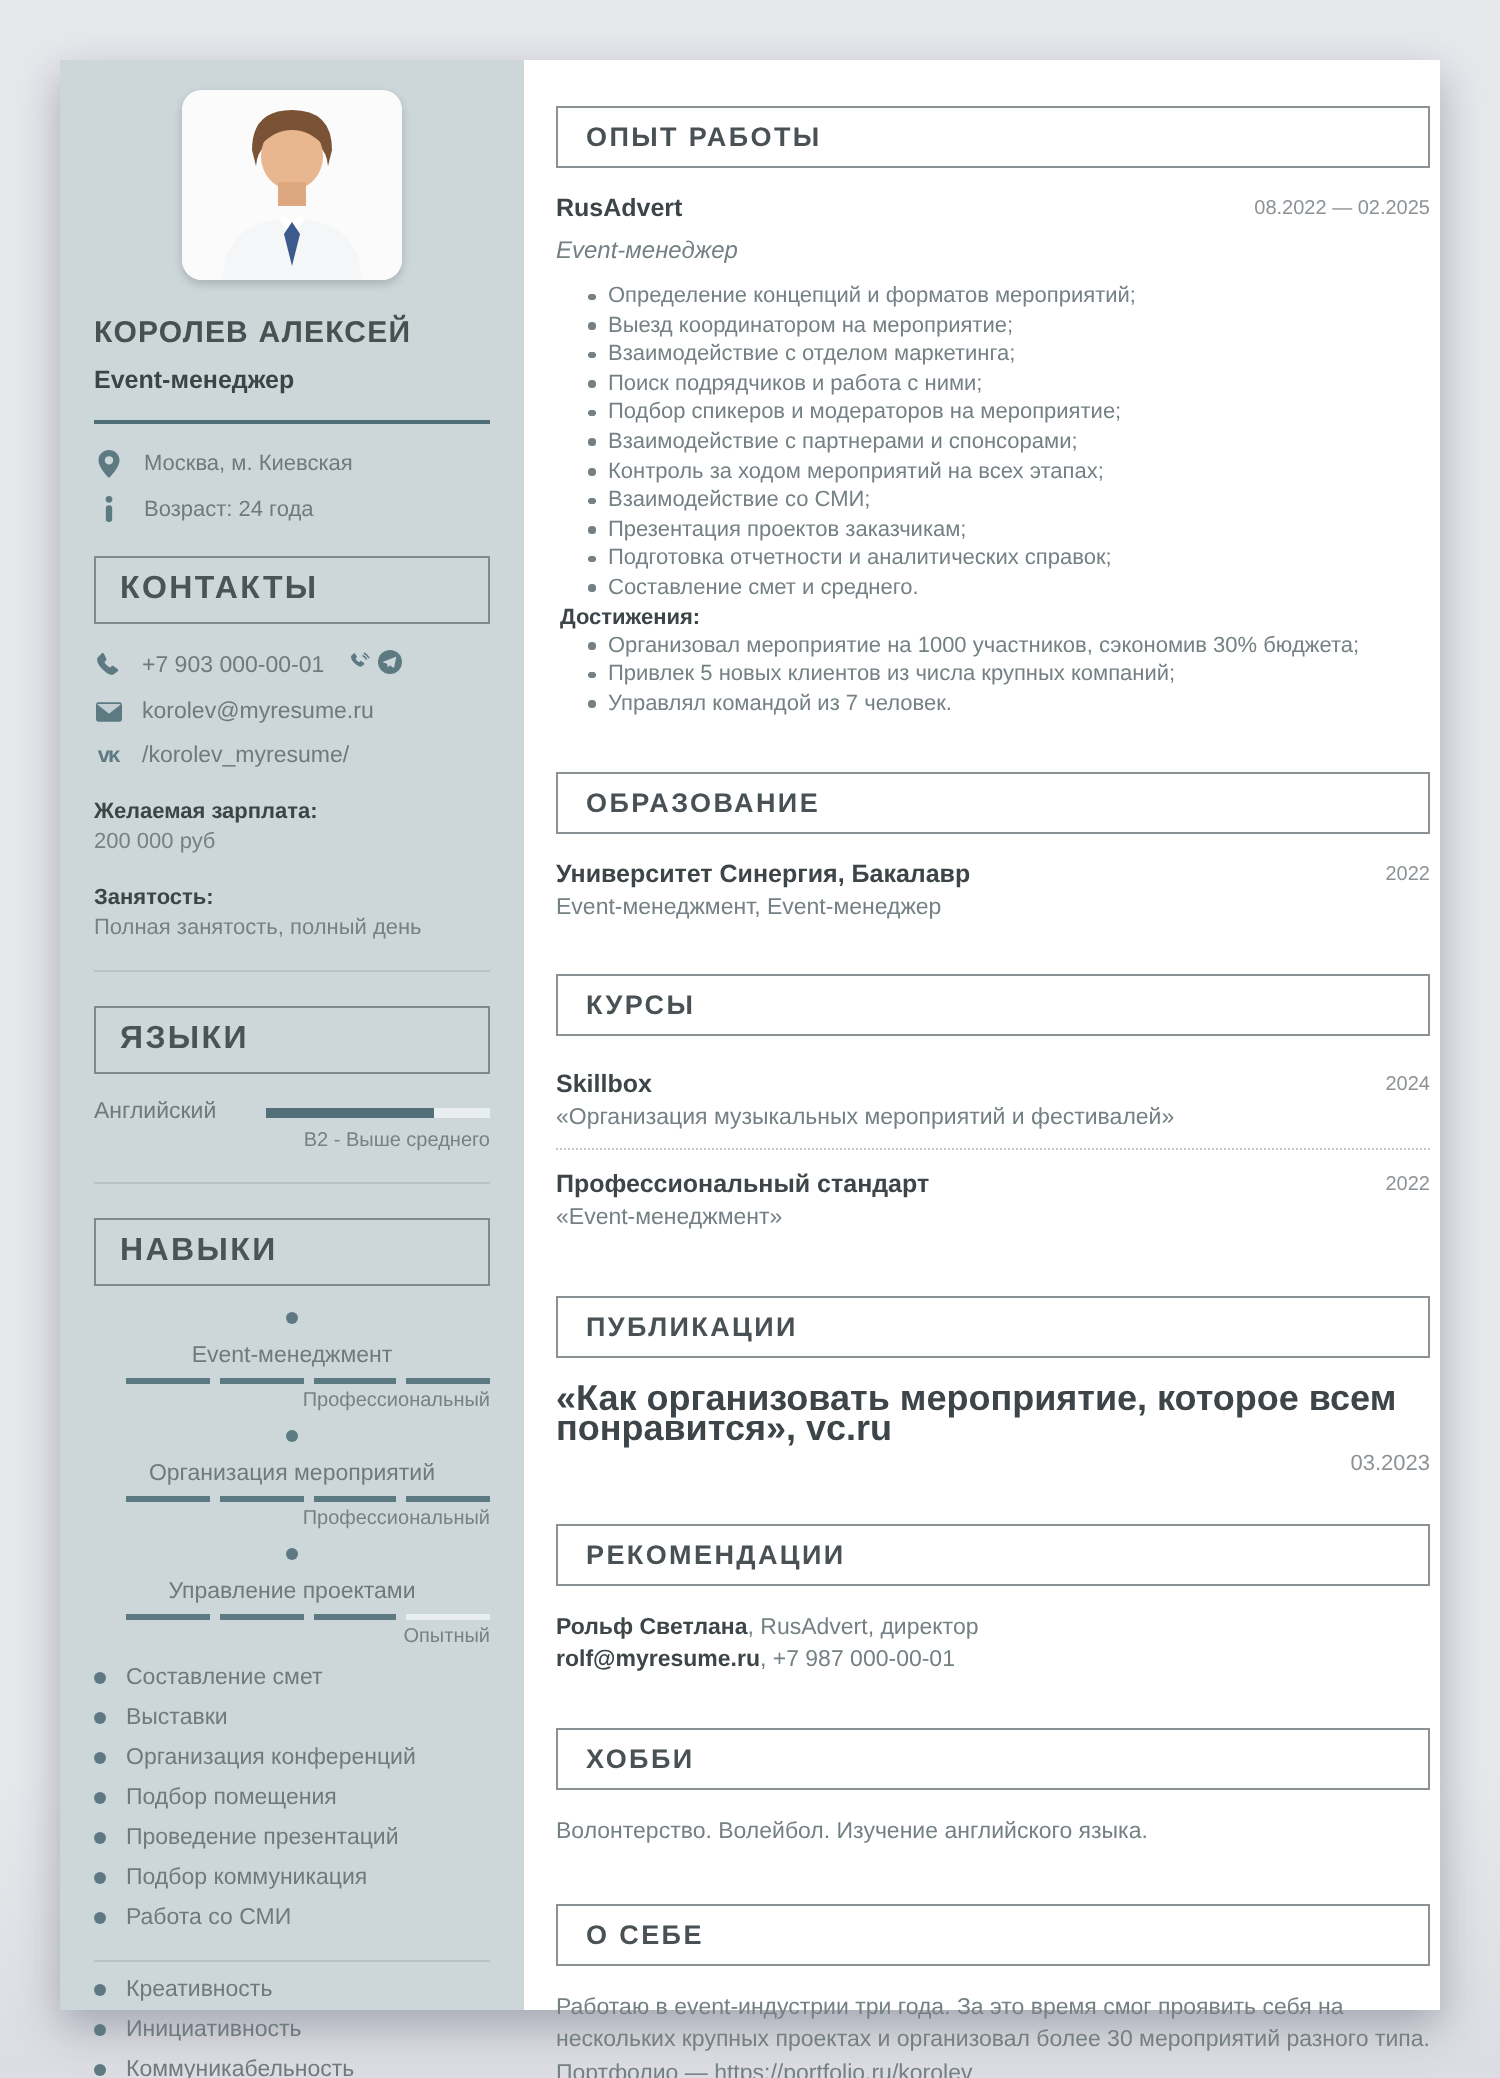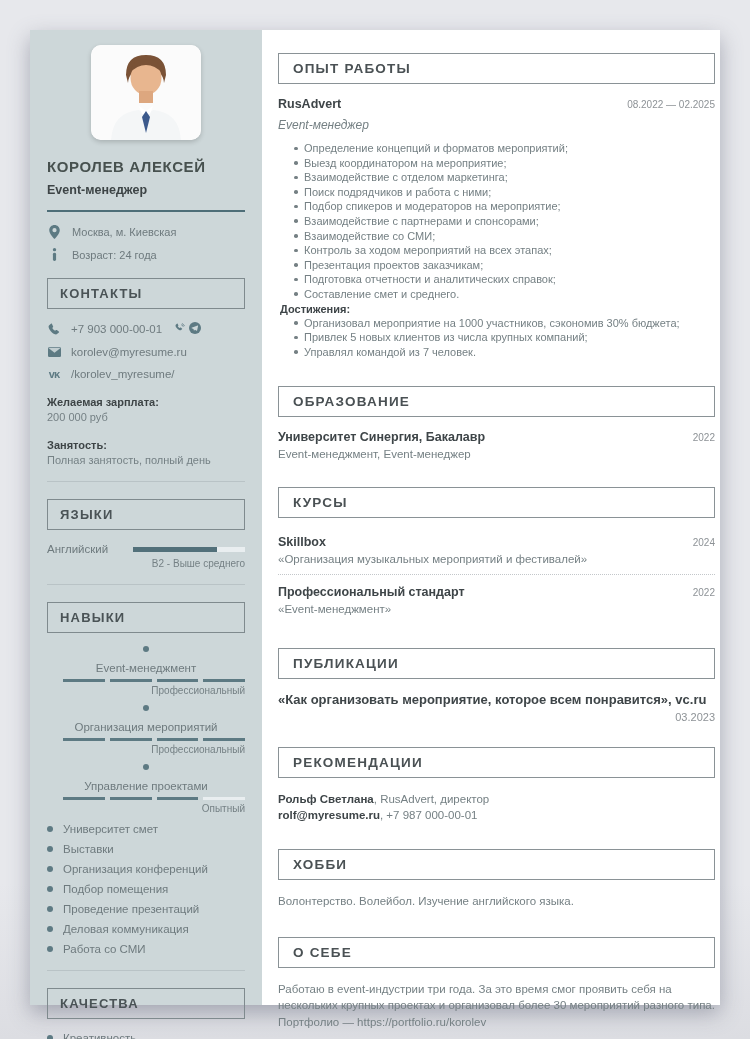--- a/index.html
+++ b/index.html
@@ -17,21 +17,21 @@
   .sidebar { width:232px; flex-shrink:0; background:#cdd7d9; padding:15px 17px 10px; }
   .photo-wrap { width:110px; height:95px; margin:0 auto; border-radius:10px; overflow:hidden;
                 background:#fdfdfd; box-shadow:0 2px 5px rgba(0,0,0,.18); }
   .photo-wrap svg { display:block; width:100%; height:100%; }
   .name { margin-top:18px; font-size:15px; font-weight:bold; color:#47514f; letter-spacing:.6px; }
   .job-title { margin-top:8px; font-size:12.5px; font-weight:bold; color:#3d4446; }
   .teal-rule { height:2px; background:#4e6e78; margin:13px 0 13px; }
   .info-row { display:flex; align-items:center; gap:11px; margin:9px 0; font-size:11px; color:#6e7a7e; }
   .icn { width:14px; display:inline-flex; justify-content:center; flex-shrink:0; color:#5d7a83; }
   .icn svg { display:block; }
-  .box-head { border:1px solid #7f8a8e; padding:7px 12px; font-weight:bold; font-size:13px;
+  .box-head { border:1px solid #7f8a8e; padding:7px 12px; font-weight:bold; font-size:16px;
               color:#4a5356; letter-spacing:1.2px; margin:17px 0 13px; }
   .contact-row { display:flex; align-items:center; gap:10px; margin:10px 0; font-size:11.5px; color:#6e7a7e; }
   .mini-icons { display:inline-flex; gap:4px; align-items:center; margin-left:2px; }
   .kv { margin-top:16px; }
   .kv-label { font-size:11px; font-weight:bold; color:#3d4446; }
   .kv-value { font-size:11px; color:#758185; margin-top:3px; }
   .thin-rule { border-top:1px solid #b9c3c6; margin:15px 0 0; }
   .lang-row { display:flex; align-items:flex-start; justify-content:space-between; font-size:11.5px; color:#6e7a7e; }
   .lang-bar-wrap { width:112px; text-align:right; padding-top:4px; }
   .lang-bar { height:5px; background:#e9eef0; position:relative; }
@@ -55,21 +55,21 @@
   .date { font-size:10px; color:#8d9296; }
   .position { font-style:italic; font-size:12px; color:#758084; margin:7px 0 9px; }
   ul.dots { list-style:none; padding-left:16px; }
   ul.dots li { position:relative; padding-left:10px; font-size:11px; color:#758084; line-height:14.6px; }
   ul.dots li::before { content:""; position:absolute; left:0; top:5.5px; width:3.5px; height:3.5px;
                        border-radius:50%; background:#758084; }
   .ach-label { font-size:11px; font-weight:bold; color:#3e4548; margin:1px 0 1px 2px; }
   .sub-gray { font-size:11.5px; color:#758084; margin-top:4px; }
   .course-item { padding:4px 0 9px; }
   .course-item + .course-item { border-top:1px dotted #c3c7ca; padding-top:10px; }
-  .pub-title { font-size:13px; font-weight:bold; color:#3e4548; line-height:15px; }
+  .pub-title { font-size:18px; font-weight:bold; color:#3e4548; line-height:15px; }
   .pub-date { text-align:right; font-size:11px; color:#8d9296; margin-top:4px; }
   .rec-line { font-size:11.5px; color:#758084; line-height:16px; }
   .rec-line b { color:#3e4548; }
   .body-text { font-size:11.5px; color:#758084; line-height:16.5px; }
 </style>
 </head>
 <body>
 
 <div class="card">
 
@@ -216,21 +216,21 @@
           </div>
           <div class="skill-level">Опытный</div>
         </div>
 
     </div>
 
     <div>
 
         <div class="plain-item">
           <span class="dot"></span>
-          <span>Университет смет</span>
+          <span>Составление смет</span>
         </div>
 
         <div class="plain-item">
           <span class="dot"></span>
           <span>Выставки</span>
         </div>
 
         <div class="plain-item">
           <span class="dot"></span>
           <span>Организация конференций</span>
@@ -241,32 +241,31 @@
           <span>Подбор помещения</span>
         </div>
 
         <div class="plain-item">
           <span class="dot"></span>
           <span>Проведение презентаций</span>
         </div>
 
         <div class="plain-item">
           <span class="dot"></span>
-          <span>Деловая коммуникация</span>
+          <span>Подбор коммуникация</span>
         </div>
 
         <div class="plain-item">
           <span class="dot"></span>
           <span>Работа со СМИ</span>
         </div>
 
     </div>
 
     <div class="thin-rule"></div>
-    <div class="box-head">КАЧЕСТВА</div>
 
     <div>
 
         <div class="plain-item">
           <span class="dot"></span>
           <span>Креативность</span>
         </div>
 
         <div class="plain-item">
           <span class="dot"></span>
@@ -291,22 +290,22 @@
         <span class="date">08.2022 — 02.2025</span>
       </div>
       <div class="position">Event-менеджер</div>
       <ul class="dots">
         <li>Определение концепций и форматов мероприятий;</li>
           <li>Выезд координатором на мероприятие;</li>
           <li>Взаимодействие с отделом маркетинга;</li>
           <li>Поиск подрядчиков и работа с ними;</li>
           <li>Подбор спикеров и модераторов на мероприятие;</li>
           <li>Взаимодействие с партнерами и спонсорами;</li>
+          <li>Контроль за ходом мероприятий на всех этапах;</li>
           <li>Взаимодействие со СМИ;</li>
-          <li>Контроль за ходом мероприятий на всех этапах;</li>
           <li>Презентация проектов заказчикам;</li>
           <li>Подготовка отчетности и аналитических справок;</li>
           <li>Составление смет и среднего.</li>
       </ul>
       <div class="ach-label">Достижения:</div>
       <ul class="dots">
         <li>Организовал мероприятие на 1000 участников, сэкономив 30% бюджета;</li>
           <li>Привлек 5 новых клиентов из числа крупных компаний;</li>
           <li>Управлял командой из 7 человек.</li>
       </ul>

